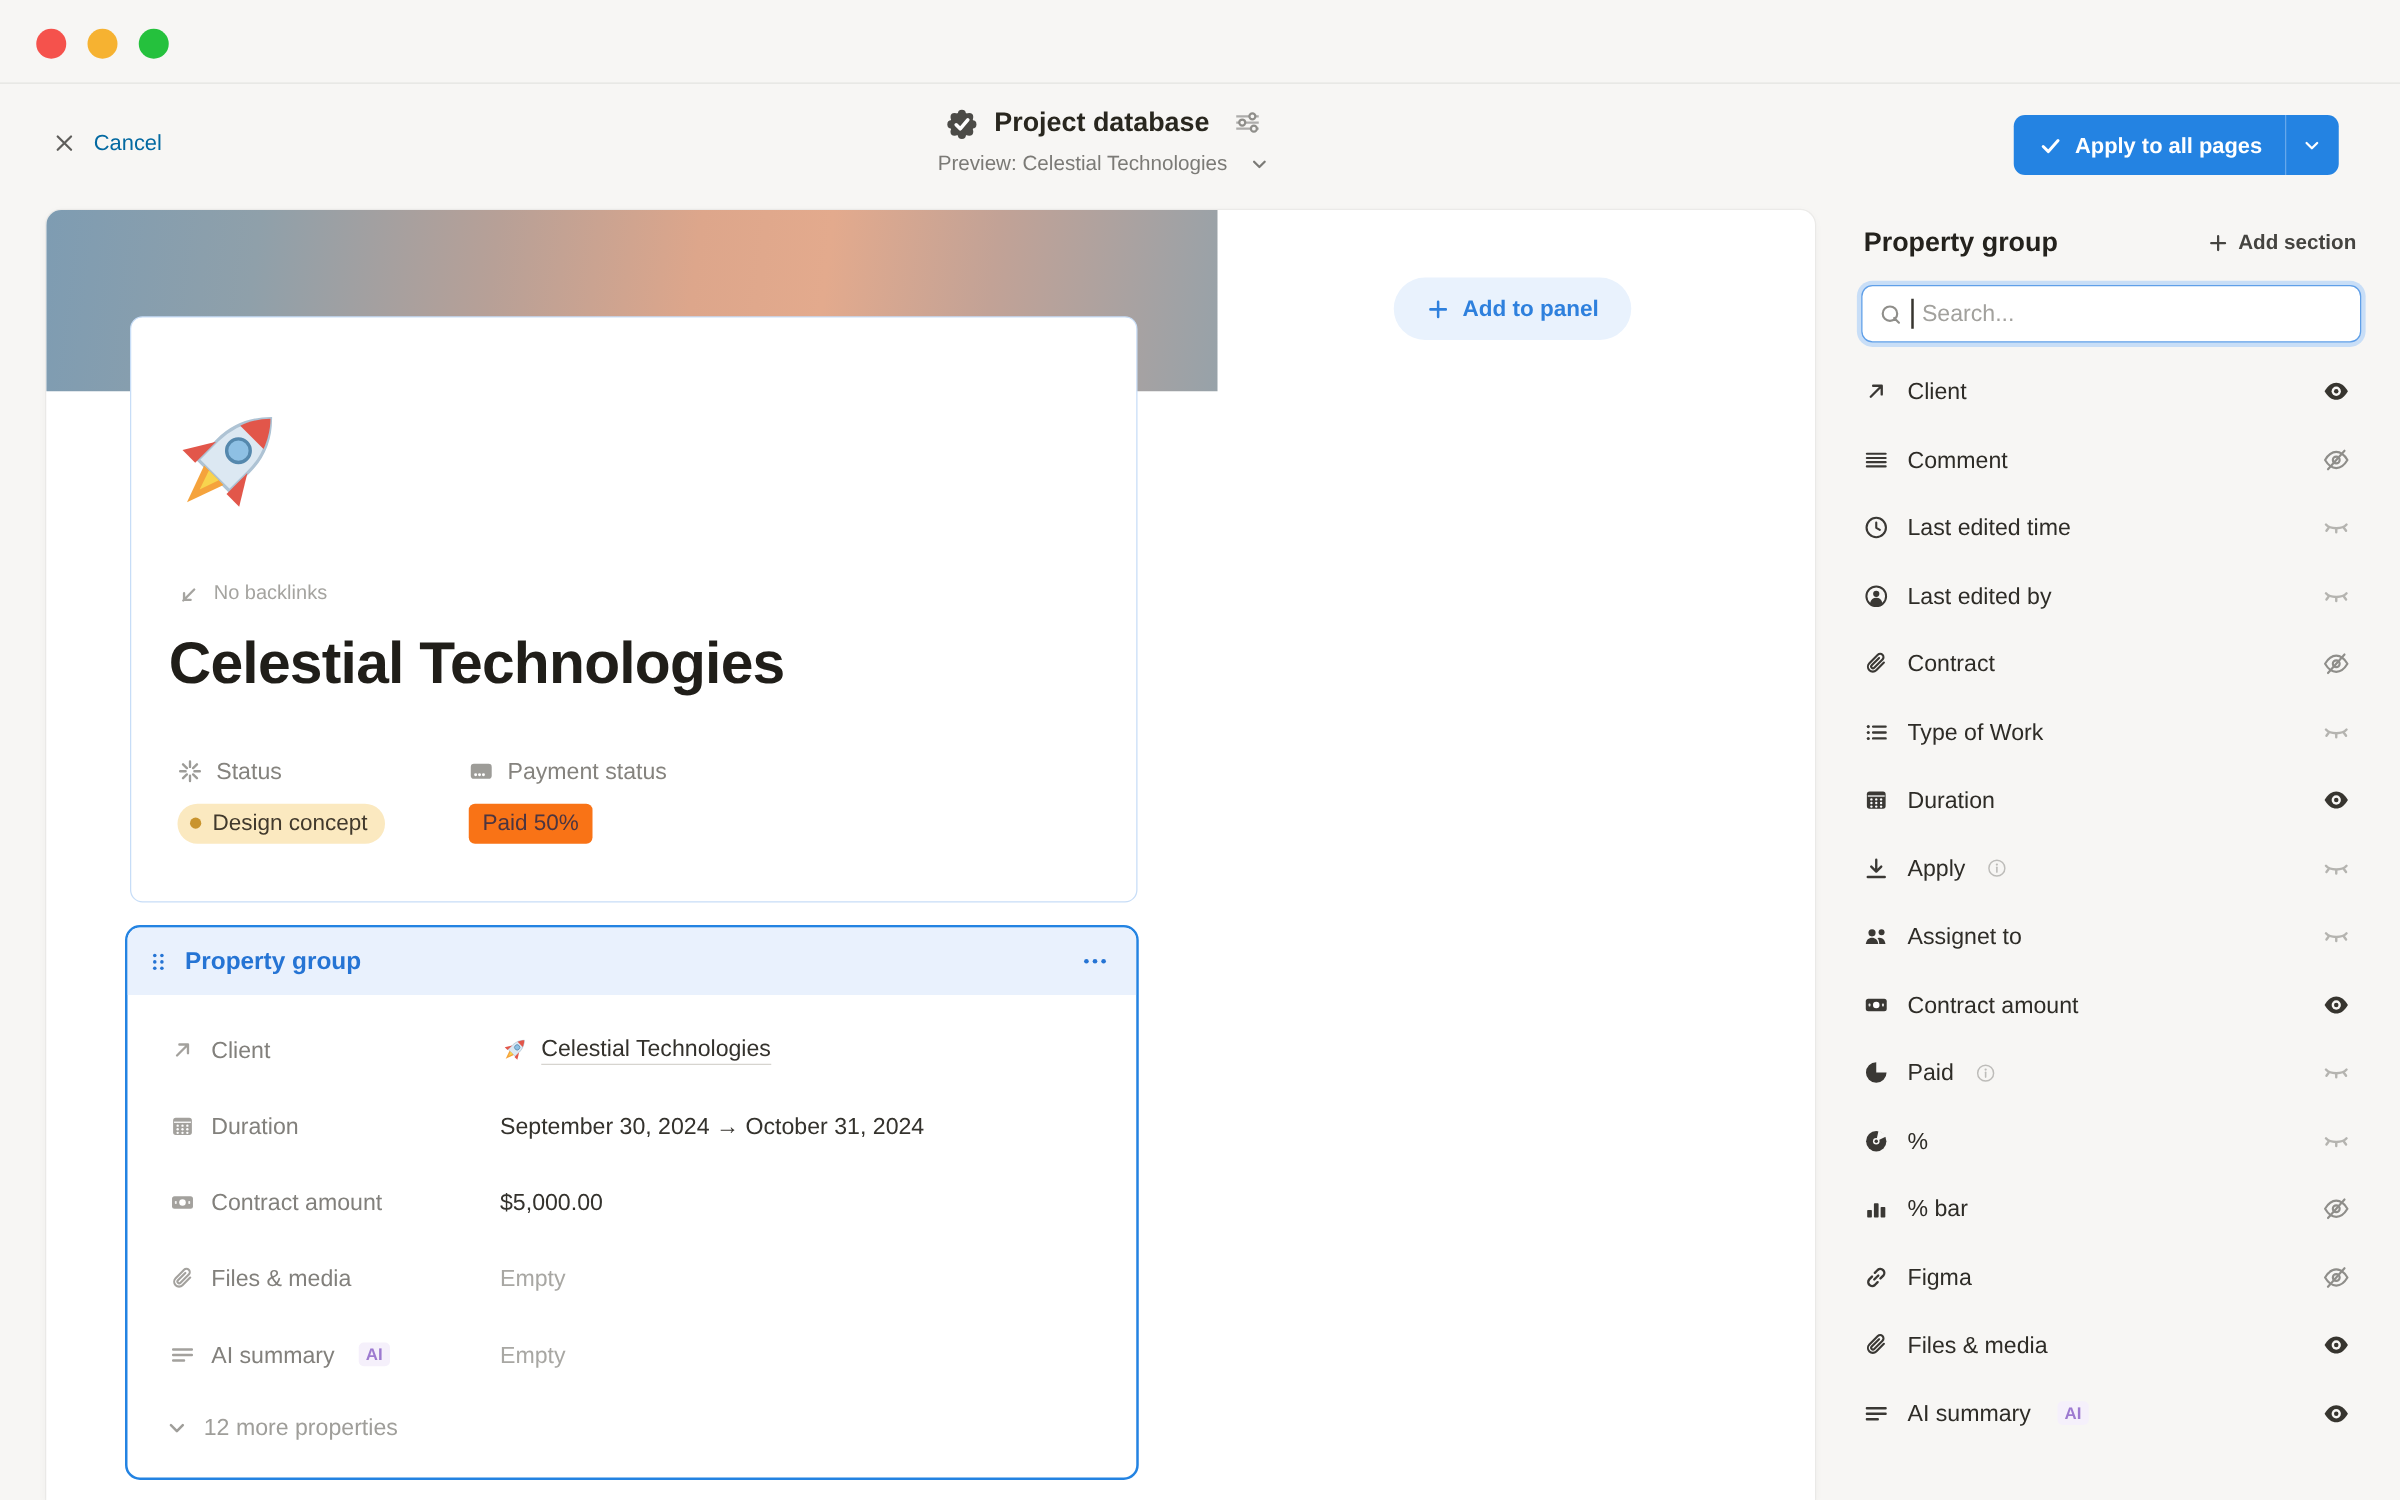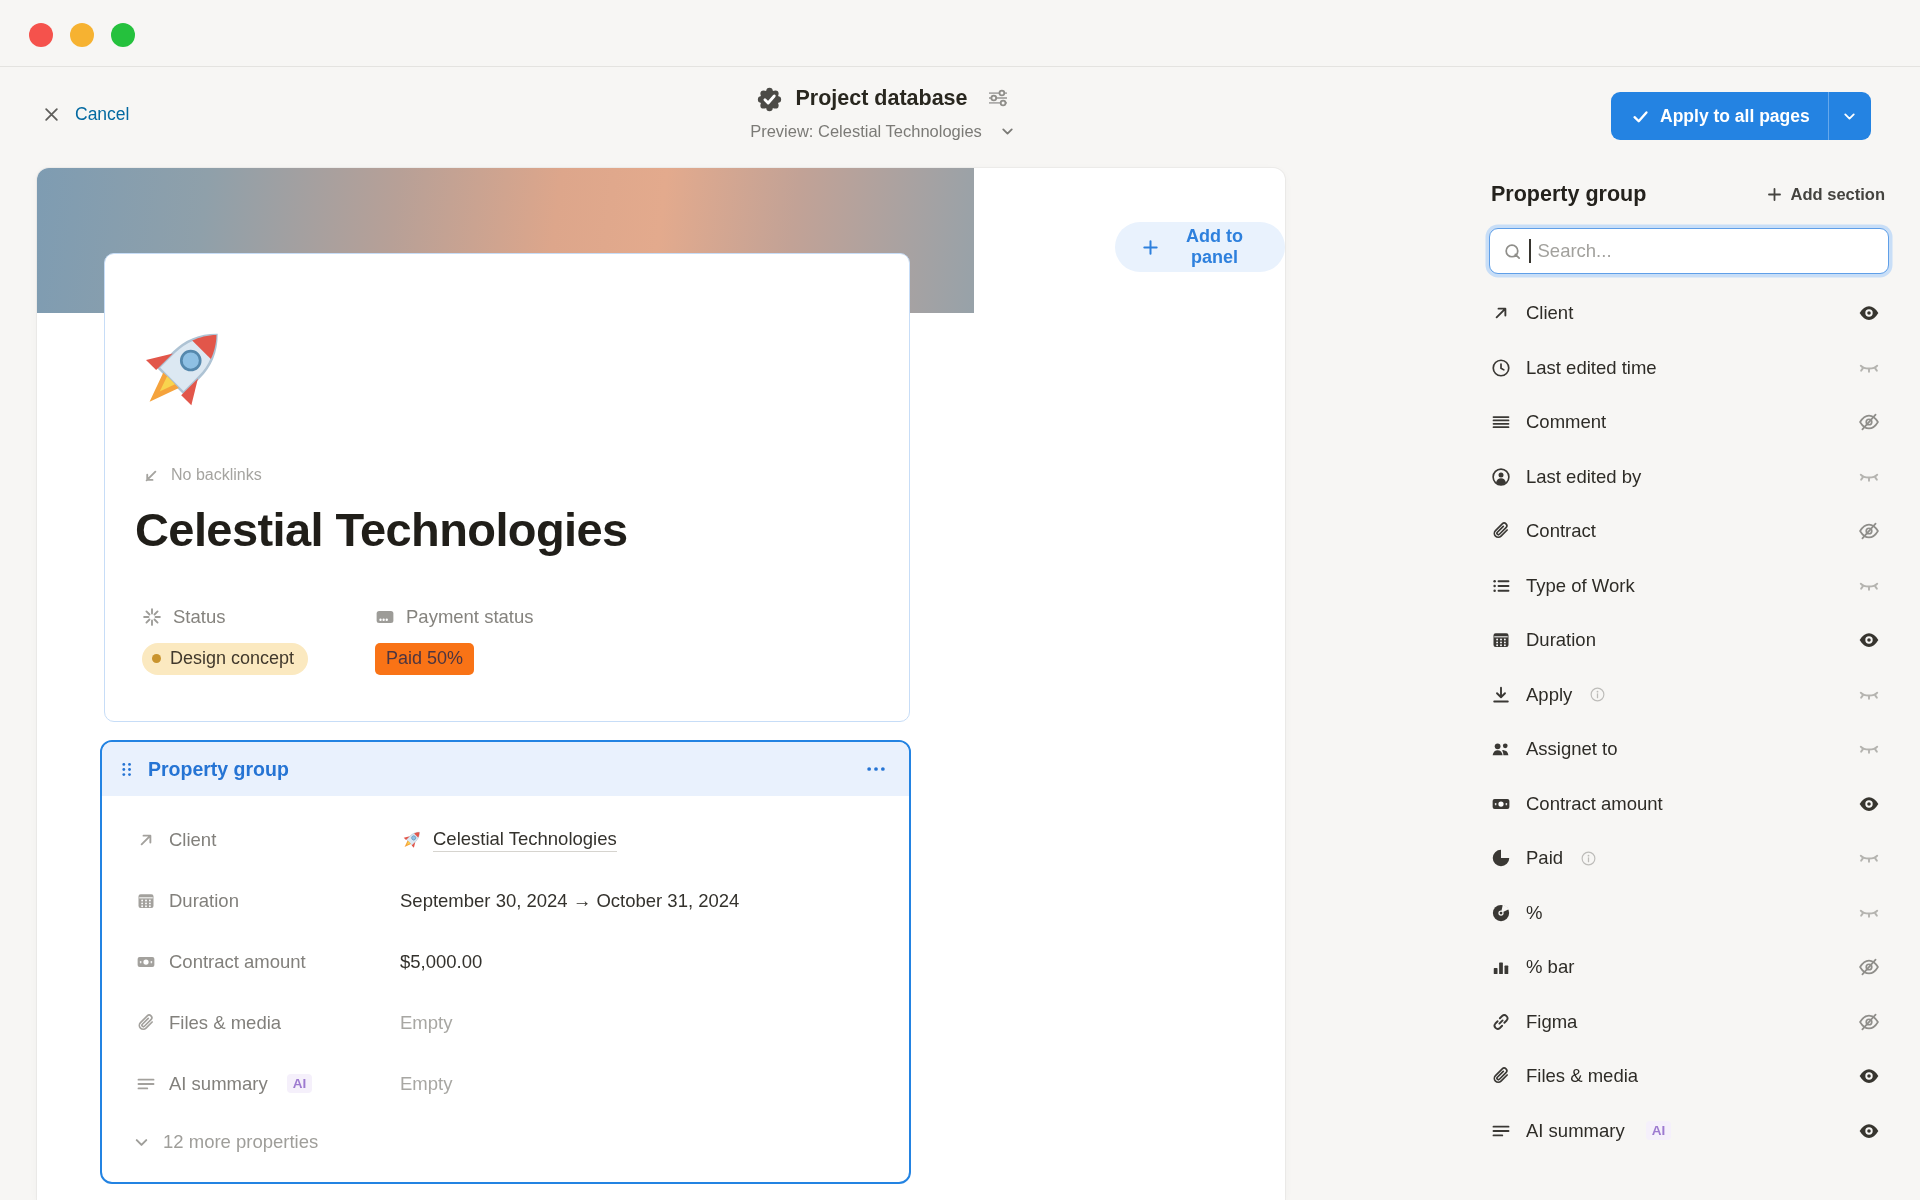--- a/index.html
+++ b/index.html
@@ -17,21 +17,21 @@
   .cancel-btn { position:absolute; left:42px; top:36px; display:flex; align-items:center; gap:14px; font-size:17.5px; color:#0369a1; cursor:default; }
   .title-wrap { position:absolute; left:0; right:0; top:18px; display:flex; flex-direction:column; align-items:center; transform:translateX(-77px); }
   .title-row { display:flex; gap:12px; font-size:21.5px; font-weight:700; color:#29271f; }
   .preview-row { margin-top:9px; display:flex; align-items:center; gap:17px; color:#7b7a76; font-size:16.5px; }
   .apply-btn { position:absolute; left:1611px; top:24px; height:48px; border-radius:9px; background:#2483e2; color:#fff; display:flex; align-items:stretch; font-size:17.5px; font-weight:600; overflow:hidden; }
   .apply-main { display:flex; align-items:center; gap:10px; padding:0 18px 0 20px; }
   .apply-divider { width:1px; background:rgba(255,255,255,.3); }
   .apply-caret { width:42px; display:flex; align-items:center; justify-content:center; }
 
   
-  .main-panel { position:absolute; left:37px; top:168px; width:1248px; bottom:0; background:#fff; border-radius:12px 12px 0 0; box-shadow:0 0 0 1px rgba(15,15,15,.04), 0 2px 8px rgba(15,15,15,.04); overflow:hidden; }
+  .main-panel { position:absolute; left:37px; top:168px; width:1415px; bottom:0; background:#fff; border-radius:12px 12px 0 0; box-shadow:0 0 0 1px rgba(15,15,15,.04), 0 2px 8px rgba(15,15,15,.04); overflow:hidden; }
   .cover { position:absolute; top:0; left:0; width:937px; height:145px;
     background:linear-gradient(97deg,#7e9cb2 0%,#8fa0aa 18%,#b7a097 38%,#dda68b 55%,#e3aa8d 66%,#c2a296 80%,#97a2a9 100%); }
   .add-panel-btn { position:absolute; left:1078px; top:54px; height:50px; padding:0 26px; border-radius:26px; background:#e9f2fd; color:#2e80dd; font-size:18px; font-weight:600; display:flex; align-items:center; gap:10px; border:none; }
 
   .heading-card { position:absolute; left:67px; top:85px; width:806px; height:469px; background:#fff; border:1px solid #c7ddf7; border-radius:10px; }
   .heading-card-head { height:49px; background:#e9f2fd; border-radius:9px 9px 0 0; display:flex; align-items:center; padding:0 20px; color:#2383e2; font-size:19px; }
   .page-icon { position:absolute; left:24px; top:62px; width:108px; height:108px; }
   .backlinks { position:absolute; left:36px; top:212px; display:flex; gap:10px; align-items:flex-start; color:#a5a4a0; font-size:16px; }
   .page-title { position:absolute; left:30px; top:248px; font-size:47px; font-weight:700; color:#201e19; letter-spacing:-.6px; }
   .inline-props { position:absolute; left:37px; top:352px; display:flex; }
@@ -390,44 +390,44 @@
             <svg viewBox="0 0 16 16">
               <path d="M1.2 8 C3.2 4.6 5.5 3 8 3 s4.8 1.6 6.8 5 C12.8 11.4 10.5 13 8 13 S3.2 11.4 1.2 8 Z" fill="currentColor"></path>
               <circle cx="8" cy="8" r="2.7" fill="#f7f6f4"></circle>
               <circle cx="8" cy="8" r="1.3" fill="currentColor"></circle>
             </svg>
           </span>
         </div>
         <div class="sidebar-item">
           <span class="ic-wrap s20" style="color:#3a3834">
             <svg viewBox="0 0 16 16">
-              <path d="M8 14.2 A6.2 6.2 0 1 0 8 1.8 A6.2 6.2 0 0 0 8 14.2 Z" fill="none" stroke="currentColor" stroke-width="1.35" stroke-linecap="round" stroke-linejoin="round"></path>
-              <path d="M8 4.8 V8.2 L10.3 9.5" fill="none" stroke="currentColor" stroke-width="1.35" stroke-linecap="round" stroke-linejoin="round"></path>
-            </svg>
-          </span>
-          <span class="si-label">Last edited time</span>
-          <span class="ic-wrap s22 si-eye vis-hidden">
-            <svg viewBox="0 0 16 16">
-              <path d="M2 6.3 C4.3 9.1 11.7 9.1 14 6.3" fill="none" stroke="currentColor" stroke-width="1.4" stroke-linecap="round" stroke-linejoin="round"></path>
-              <path d="M3.5 8.3 L2.3 9.9 M8 8.9 V10.8 M12.5 8.3 L13.7 9.9" fill="none" stroke="currentColor" stroke-width="1.4" stroke-linecap="round" stroke-linejoin="round"></path>
-            </svg>
-          </span>
-        </div>
-        <div class="sidebar-item">
-          <span class="ic-wrap s20" style="color:#3a3834">
-            <svg viewBox="0 0 16 16">
               <path d="M2 4 H14 M2 6.7 H14 M2 9.4 H14 M2 12.1 H14" fill="none" stroke="currentColor" stroke-width="1.4" stroke-linecap="round" stroke-linejoin="round"></path>
             </svg>
           </span>
           <span class="si-label">Comment</span>
           <span class="ic-wrap s22 si-eye vis-off">
             <svg viewBox="0 0 16 16">
               <path d="M1.5 8 C3.4 4.8 5.6 3.3 8 3.3 s4.6 1.5 6.5 4.7 C12.6 11.2 10.4 12.7 8 12.7 S3.4 11.2 1.5 8 Z" fill="none" stroke="currentColor" stroke-width="1.25" stroke-linecap="round" stroke-linejoin="round"></path>
               <circle cx="8" cy="8" r="2" fill="none" stroke="currentColor" stroke-width="1.25"></circle>
               <path d="M3.2 13.4 L12.8 2.6" fill="none" stroke="currentColor" stroke-width="1.25" stroke-linecap="round" stroke-linejoin="round"></path>
+            </svg>
+          </span>
+        </div>
+        <div class="sidebar-item">
+          <span class="ic-wrap s20" style="color:#3a3834">
+            <svg viewBox="0 0 16 16">
+              <path d="M8 14.2 A6.2 6.2 0 1 0 8 1.8 A6.2 6.2 0 0 0 8 14.2 Z" fill="none" stroke="currentColor" stroke-width="1.35" stroke-linecap="round" stroke-linejoin="round"></path>
+              <path d="M8 4.8 V8.2 L10.3 9.5" fill="none" stroke="currentColor" stroke-width="1.35" stroke-linecap="round" stroke-linejoin="round"></path>
+            </svg>
+          </span>
+          <span class="si-label">Last edited time</span>
+          <span class="ic-wrap s22 si-eye vis-hidden">
+            <svg viewBox="0 0 16 16">
+              <path d="M2 6.3 C4.3 9.1 11.7 9.1 14 6.3" fill="none" stroke="currentColor" stroke-width="1.4" stroke-linecap="round" stroke-linejoin="round"></path>
+              <path d="M3.5 8.3 L2.3 9.9 M8 8.9 V10.8 M12.5 8.3 L13.7 9.9" fill="none" stroke="currentColor" stroke-width="1.4" stroke-linecap="round" stroke-linejoin="round"></path>
             </svg>
           </span>
         </div>
         <div class="sidebar-item">
           <span class="ic-wrap s20" style="color:#3a3834">
             <svg viewBox="0 0 16 16">
               <path d="M8 14.3 A6.3 6.3 0 1 0 8 1.7 A6.3 6.3 0 0 0 8 14.3 Z" fill="none" stroke="currentColor" stroke-width="1.3" stroke-linecap="round" stroke-linejoin="round"></path>
               <circle cx="8" cy="6.4" r="2" fill="currentColor"></circle>
               <path d="M4 12.4 a5.7 5.7 0 0 0 8 0 c-.6-2.2-2-3.4-4-3.4 s-3.4 1.2-4 3.4Z" fill="currentColor"></path>
             </svg>

